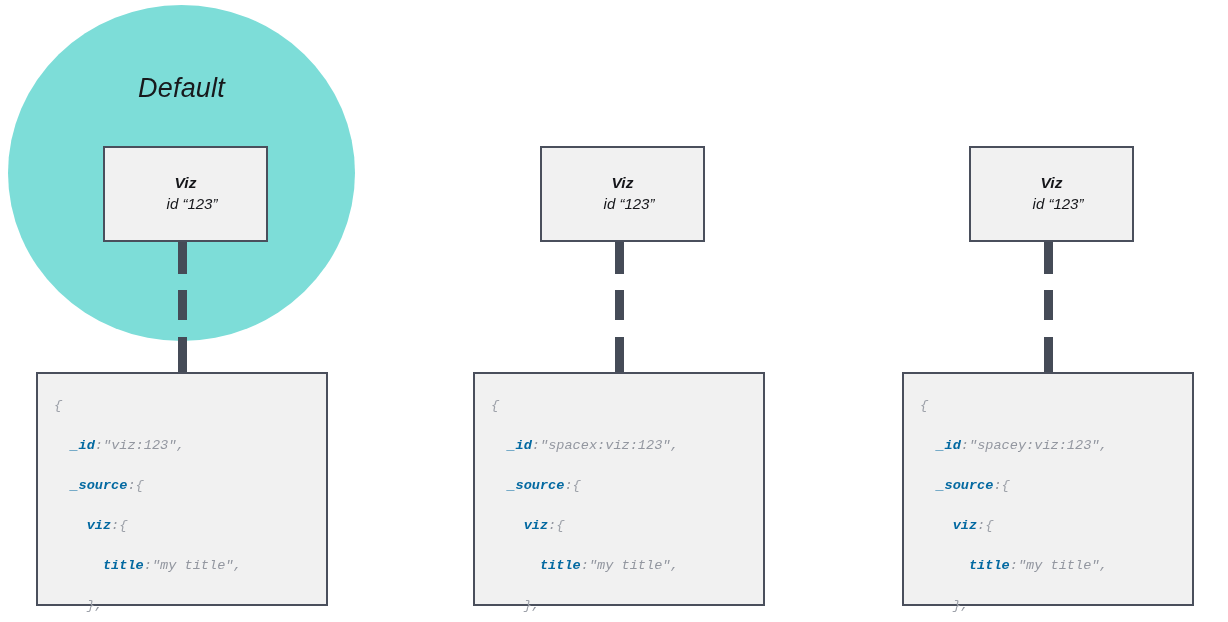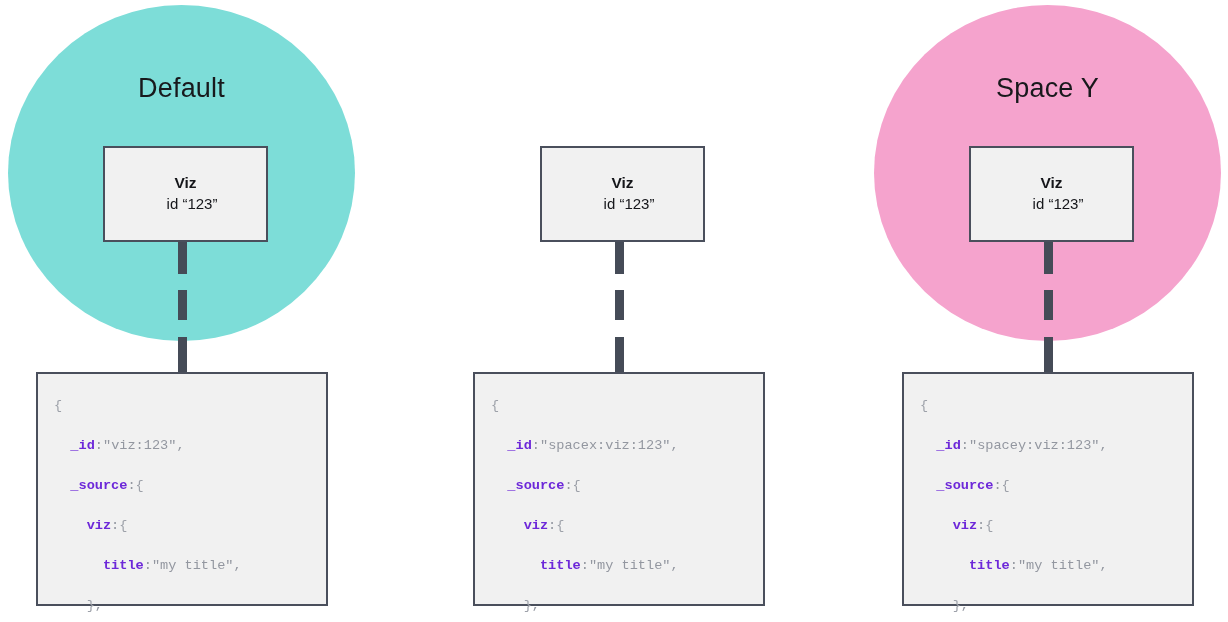--- a/index.html
+++ b/index.html
@@ -20,20 +20,21 @@
     width: 1228px;
     height: 622px;
   }
 
   
   .column {
     position: absolute;
     top: 0;
     width: 410px;
     height: 622px;
+    font-style: italic;
   }
   .col-0 { left: 0px; }
   .col-1 { left: 437px; }
   .col-2 { left: 866px; }
 
   
   .circle {
     position: absolute;
     left: 8px;
     top: 5px;
@@ -118,21 +119,21 @@
   }
   .code-box pre {
     margin: 0;
     font-family: "Liberation Mono", "DejaVu Sans Mono", monospace;
     font-size: 13.6px;
     line-height: 20px;
     white-space: pre;
     color: #9397a0;
   }
   .code-line { display: block; }
-  .tok-key  { color: #6d28d9; font-weight: 600; }
+  .tok-key  { color: #0369a1; font-weight: 600; }
   .tok-val  { color: #9397a0; font-weight: 400; }
   .tok-pun  { color: #9397a0; font-weight: 400; }
   .tok-brace{ color: #9da1a9; font-weight: 400; }
 </style>
 </head>
 <body>
 
 <div class="diagram">
 
   <div class="column col-0">
@@ -182,23 +183,20 @@
 <span class="code-line"><span class="tok-brace">    }</span><span class="tok-pun">,</span></span>
 
 
 
 
 </pre>
     </div>
   </div>
 
   <div class="column col-2">
-    <div class="circle" style="background: rgb(245, 163, 205);">
-      <div class="circle-title">Space Y</div>
-    </div>
     <div class="viz-box">
       <div class="viz-title">Viz</div>
       <div class="viz-sub">id “123”</div>
     </div>
     <div class="connector">
       <div class="dash dash-a"></div>
       <div class="dash dash-b"></div>
       <div class="dash dash-c"></div>
     </div>
     <div class="code-box">

